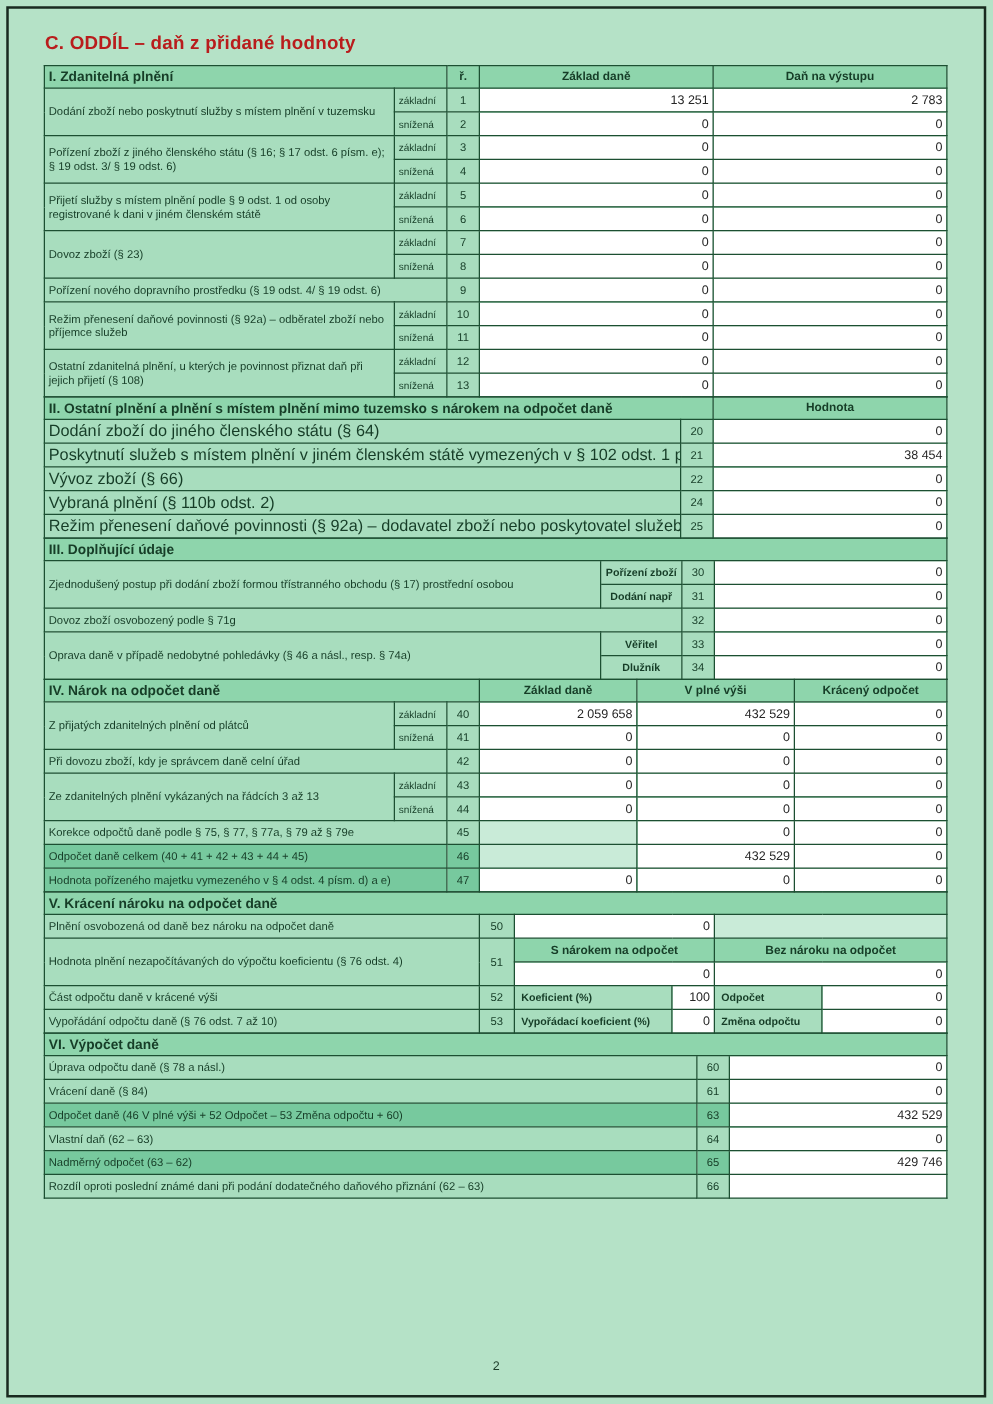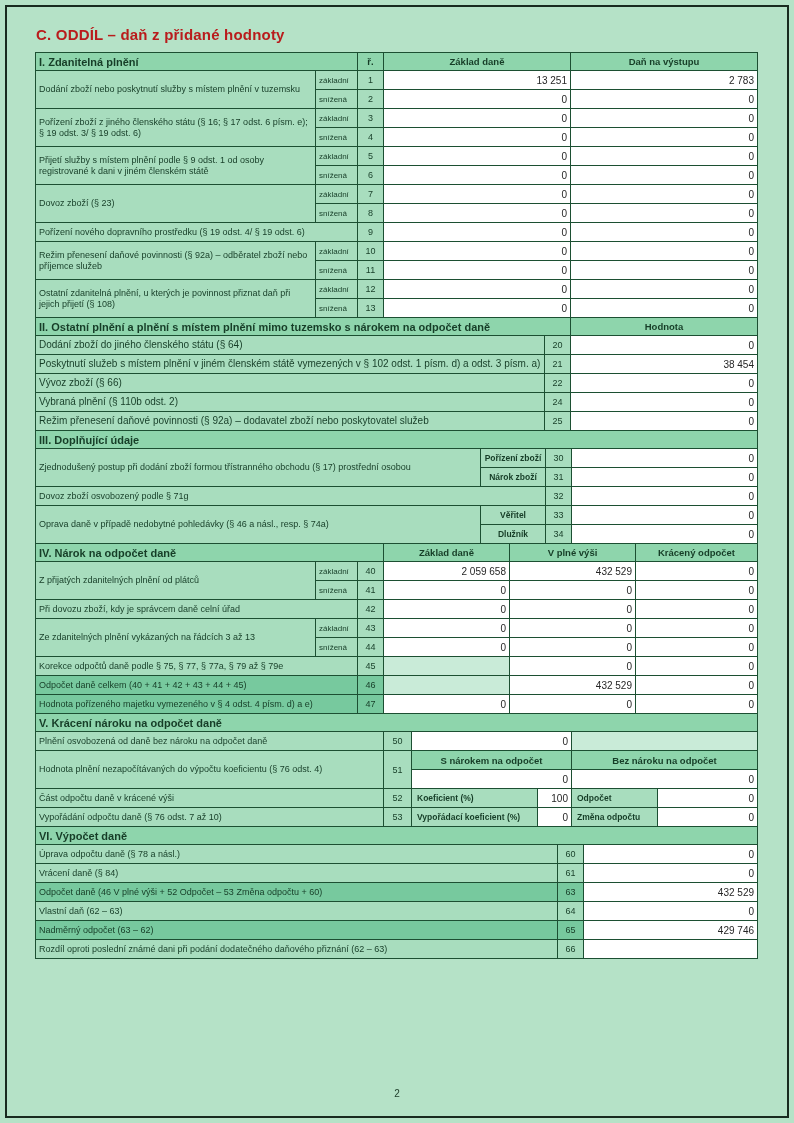--- a/index.html
+++ b/index.html
@@ -15,21 +15,21 @@
   .content{position:absolute;left:35px;top:26px;width:724px;}
   .title{font-size:15px;font-weight:bold;color:#b91c1c;margin:0 0 9px 1px;letter-spacing:.2px;}
   table.form{border-collapse:collapse;table-layout:fixed;width:722px;}
   table.form + table.form{margin-top:-1px;}
   .form td{border:1px solid #1c4f32;vertical-align:middle;padding:1px 3px;overflow:hidden;}
   .form tr{height:19px;}
   tr.hrow{height:18px;}
   .sec-title{background:#8ed5ac;font-weight:bold;font-size:11px;padding-left:5px;white-space:nowrap;}
   .colhead{background:#8ed5ac;font-weight:bold;font-size:9.5px;text-align:center;white-space:nowrap;}
   .lbl{background:#a8ddbe;font-weight:normal;font-size:9px;line-height:10.5px;padding-left:5px;}
-  .sm{font-size:10px;white-space:nowrap;}
+  .sm{font-size:13px;white-space:nowrap;}
   .nowrap{white-space:nowrap;}
   .rate{background:#a8ddbe;font-size:8px;font-weight:normal;padding-left:4px;white-space:nowrap;}
   .num{background:#a8ddbe;font-size:9px;text-align:center;padding:1px 1px;}
   .val{background:#ffffff;font-size:10px;text-align:right;color:#262626;padding-right:6px;font-weight:normal;}
   .dis{background:#c9ebd8;}
   .hl{background:#77c99e;}
   .sublbl{background:#a8ddbe;font-weight:bold;font-size:8.5px;text-align:center;white-space:nowrap;}
   .page-num{position:absolute;left:0;right:0;top:1088px;text-align:center;font-size:10px;color:#1c3b28;}
 </style>
 </head>
@@ -192,21 +192,21 @@
         <tr class="hrow">
       <td colspan="4" class="sec-title">III. Doplňující údaje</td>
     </tr>
     <tr>
       <td class="lbl" rowspan="2">Zjednodušený postup při dodání zboží formou třístranného obchodu (§ 17) prostřední osobou</td>
       <td class="sublbl">Pořízení zboží</td>
       <td class="num">30</td>
       <td class="val">0</td>
     </tr>
     <tr>
-      <td class="sublbl">Nárok zboží</td>
+      <td class="sublbl">Dodání např</td>
       <td class="num">31</td>
       <td class="val">0</td>
     </tr>
     <tr>
       <td class="lbl" colspan="2">Dovoz zboží osvobozený podle § 71g</td>
       <td class="num">32</td>
       <td class="val">0</td>
     </tr>
     <tr>
       <td class="lbl" rowspan="2">Oprava daně v případě nedobytné pohledávky (§ 46 a násl., resp. § 74a)</td>

